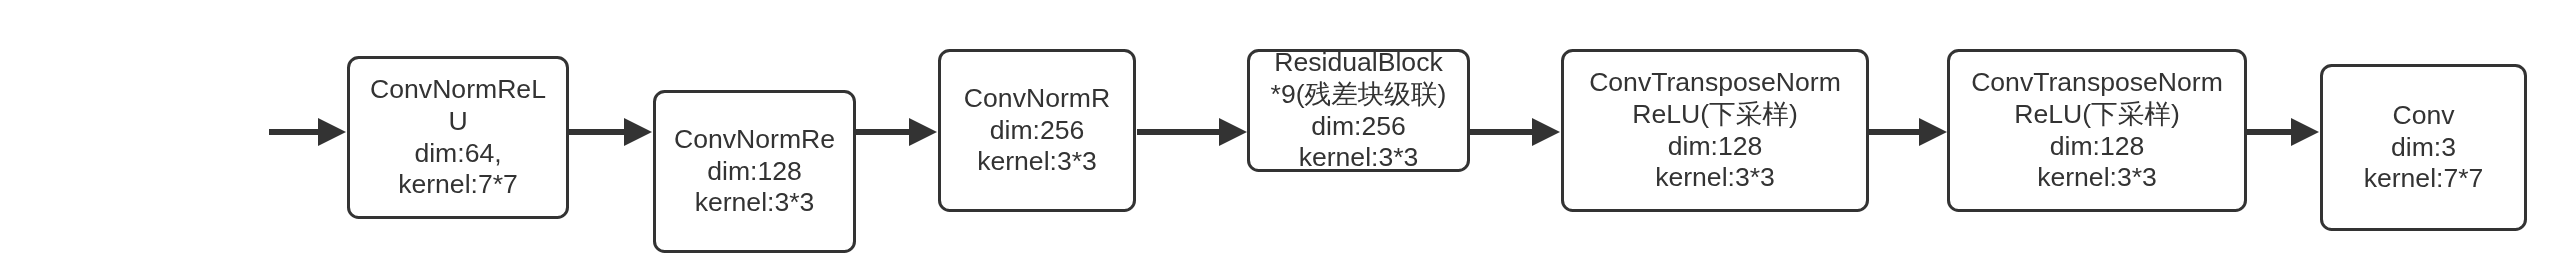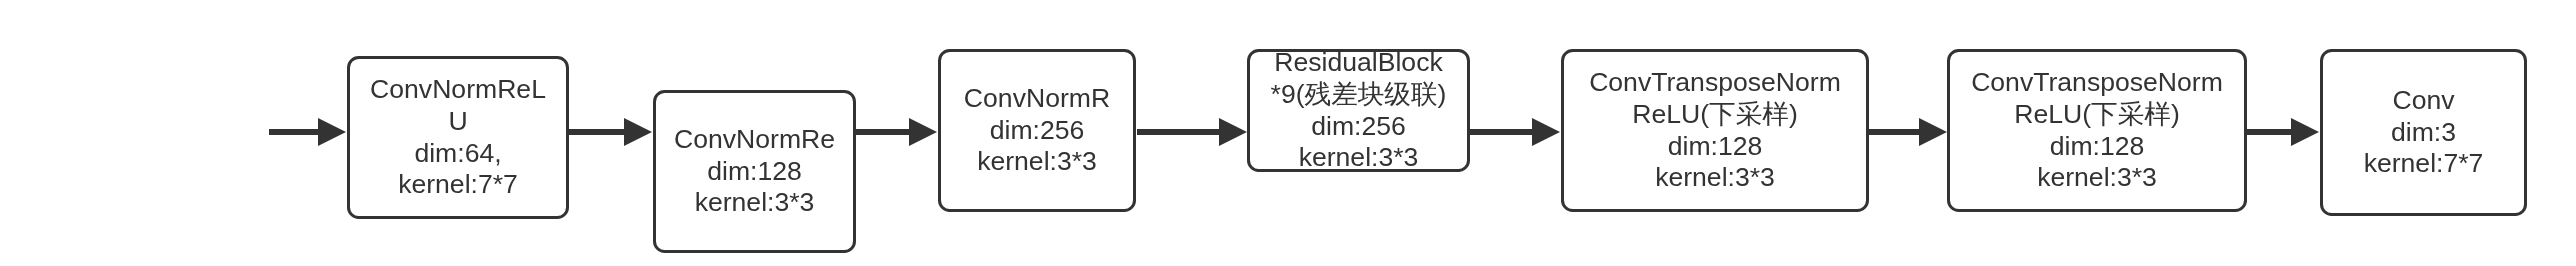--- a/index.html
+++ b/index.html
@@ -91,21 +91,21 @@
       <span class="line">ReLU(下采样)</span>
       <span class="line">dim:128</span>
       <span class="line">kernel:3*3</span>
     </div>
     <div class="node" style="left: 1947px; top: 49px; width: 300px; height: 163px;">
       <span class="line">ConvTransposeNorm</span>
       <span class="line">ReLU(下采样)</span>
       <span class="line">dim:128</span>
       <span class="line">kernel:3*3</span>
     </div>
-    <div class="node" style="left: 2320px; top: 49px; width: 207px; height: 167px;">
+    <div class="node" style="left: 2320px; top: 64px; width: 207px; height: 167px;">
       <span class="line">Conv</span>
       <span class="line">dim:3</span>
       <span class="line">kernel:7*7</span>
     </div>
     <div class="edge" style="left: 269px; top: 132px; width: 78px;">
       <div class="shaft" style="width: 49px;"></div>
       <div class="head" style="left: 49px;"></div>
     </div>
     <div class="edge" style="left: 568px; top: 132px; width: 84px;">
       <div class="shaft" style="width: 56px;"></div>

